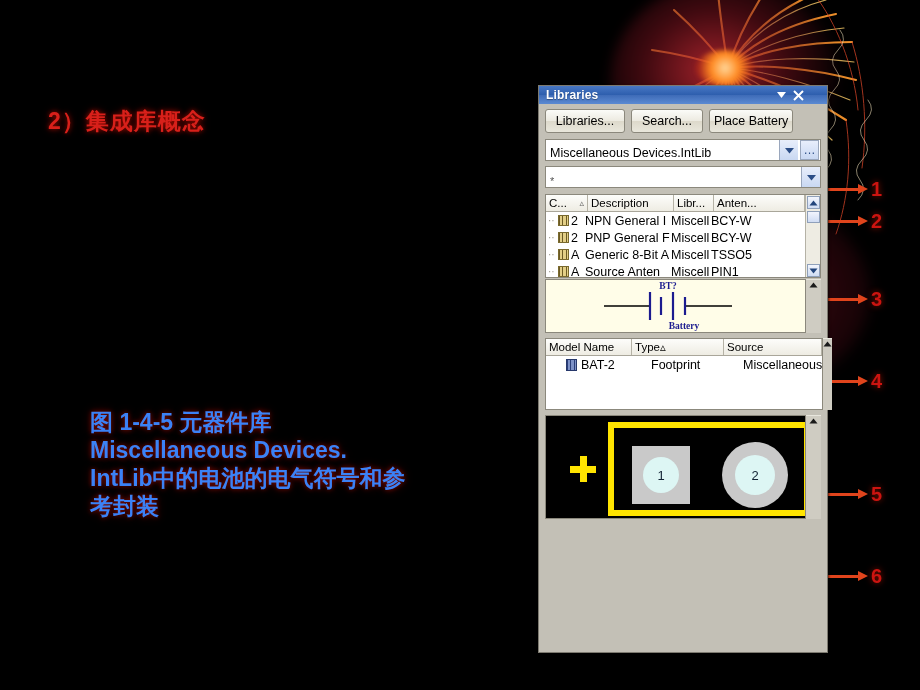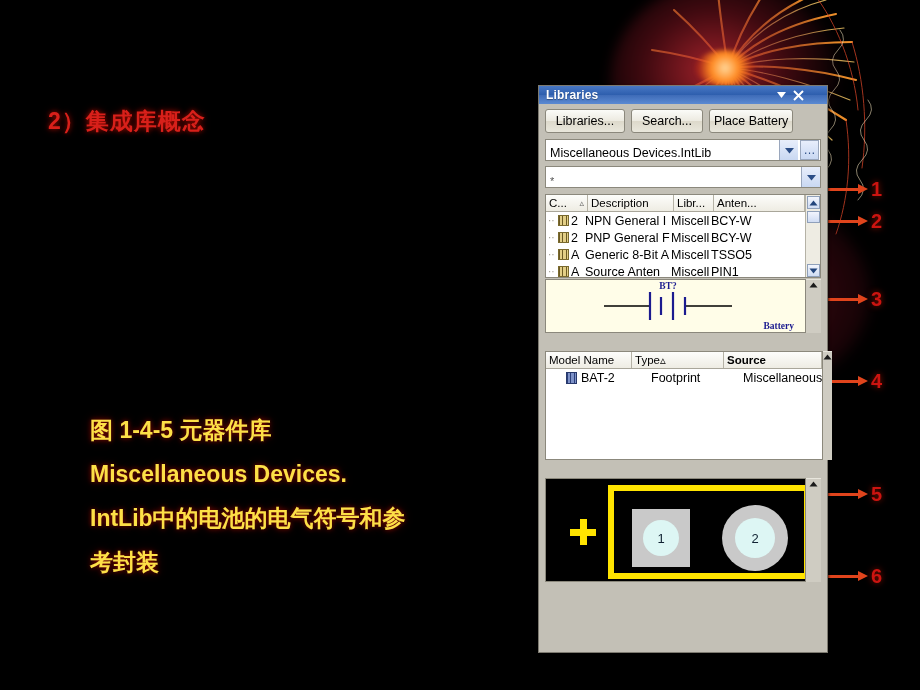--- a/index.html
+++ b/index.html
@@ -57,24 +57,24 @@
     white-space: pre;
   }
   #heading-1 { left: 48px; top: 106px; font-size: 23px; letter-spacing: 1px; }
   #heading-2 { left: 95px; top: 158px; font-size: 25px; letter-spacing: 0.5px; }
   #heading-2 .ext { color: #f21108; font-size: 25px; }
 
   #caption {
     position: absolute;
     left: 90px; top: 408px;
     width: 320px;
-    color: #fde047;
+    color: #3b82f6;
     font-size: 23px;
     font-weight: bold;
-    line-height: 44px;
+    line-height: 28px;
     text-shadow: 0 0 5px rgba(255,20,0,0.5), 0 0 11px rgba(170,0,0,0.35);
   }
 
   
   .callout {
     position: absolute;
     height: 22px;
     display: flex;
     align-items: center;
   }
@@ -237,46 +237,46 @@
   .sc-thumb {
     width: 13px; height: 12px; margin-top: 2px;
     background: linear-gradient(180deg,#f2f5fd 0%, #cfdcf3 100%);
     border: 1px solid #8fa0ba;
   }
   .sc-spacer { flex: 1; }
 
   #comp-count { font-size: 12px; color: #000; margin: 1px 0 4px 2px; }
 
   
-  .preview-wrap { display: flex; margin-bottom: 18px; }
+  .preview-wrap { display: flex; margin-bottom: 5px; }
   #symbol-preview {
     flex: 1; height: 54px;
     background: #fffde8;
     border: 1px solid #8b887c;
     position: relative;
   }
   #sym-svg { position: absolute; left: 0; top: 0; }
   .side-rail {
     width: 15px;
     background: #cfccc2;
     border-top: 1px solid #e8e6dd;
     display: flex; justify-content: center;
     padding-top: 2px;
     color: #000;
   }
 
   
   #model-table {
-    flex: 1; height: 109px;
+    flex: 1; height: 72px;
     background: #fff;
     border: 1px solid #8b887c;
   }
   .m-head { display: flex; height: 17px; background: linear-gradient(180deg,#fdfdfb 0%, #eeece3 100%); border-bottom: 1px solid #a9a69a; font-size: 11.5px; }
   .m-head .col { border-right: 1px solid #b5b2a6; padding: 1px 3px; display: flex; align-items: center; white-space: nowrap; }
-  .m-col-1 { width: 86px; } .m-col-2 { width: 92px; } .m-col-3 { flex: 1; font-weight: bold; }
+  .m-col-1 { width: 86px; } .m-col-2 { width: 92px; } .m-col-3 { flex: 1; }
   .m-row { display: flex; height: 17px; align-items: center; font-size: 12.5px; padding-left: 20px; white-space: nowrap; }
   .m-chip {
     width: 11px; height: 12px; margin-right: 4px; flex: none;
     background: linear-gradient(90deg,#2b3f7a 0 1px,#7e92c8 1px 3px,#2b3f7a 3px 4px,#7e92c8 4px 7px,#2b3f7a 7px 8px,#7e92c8 8px 10px,#2b3f7a 10px 11px);
     border: 1px solid #27386b;
   }
   .m-row .t1 { width: 70px; } .m-row .t2 { width: 92px; }
 
   
   #fp-wrap { display: flex; }
@@ -521,21 +521,21 @@
         <div id="symbol-preview">
           <svg id="sym-svg" width="244" height="52" viewBox="0 0 244 52">
             <line x1="58" y1="26" x2="104" y2="26" stroke="#000" stroke-width="1.6"></line>
             <line x1="140" y1="26" x2="186" y2="26" stroke="#000" stroke-width="1.6"></line>
             <line x1="104" y1="12" x2="104" y2="40" stroke="#1b1b8f" stroke-width="2.2"></line>
             <line x1="115" y1="17" x2="115" y2="35" stroke="#1b1b8f" stroke-width="2.2"></line>
             <line x1="127" y1="12" x2="127" y2="40" stroke="#1b1b8f" stroke-width="2.2"></line>
             <line x1="139" y1="17" x2="139" y2="35" stroke="#1b1b8f" stroke-width="2.2"></line>
           </svg>
           <div style="position:absolute; left:0; top:1px; width:244px; text-align:center; font-size:9.5px; font-weight:bold; color:#1b1b8f; font-family:'Liberation Serif',serif;">BT?</div>
-          <div style="position:absolute; left:4px; bottom:1px; width:244px; text-align:right; font-size:9.5px; font-weight:bold; color:#1b1b8f; font-family:'Liberation Serif',serif;">Battery</div>
+          <div style="position:absolute; left:16px; bottom:1px; width:244px; text-align:center; font-size:9.5px; font-weight:bold; color:#1b1b8f; font-family:'Liberation Serif',serif;">Battery</div>
         </div>
         <div class="side-rail">
           <svg width="9" height="6" viewBox="0 0 9 6">
               <path d="M4.5 0.5 L8.5 5.5 L0.5 5.5 Z" fill="#1a1a1a"></path>
             </svg>
         </div>
       </div>
 
       <div class="preview-wrap">
         <div id="model-table">

